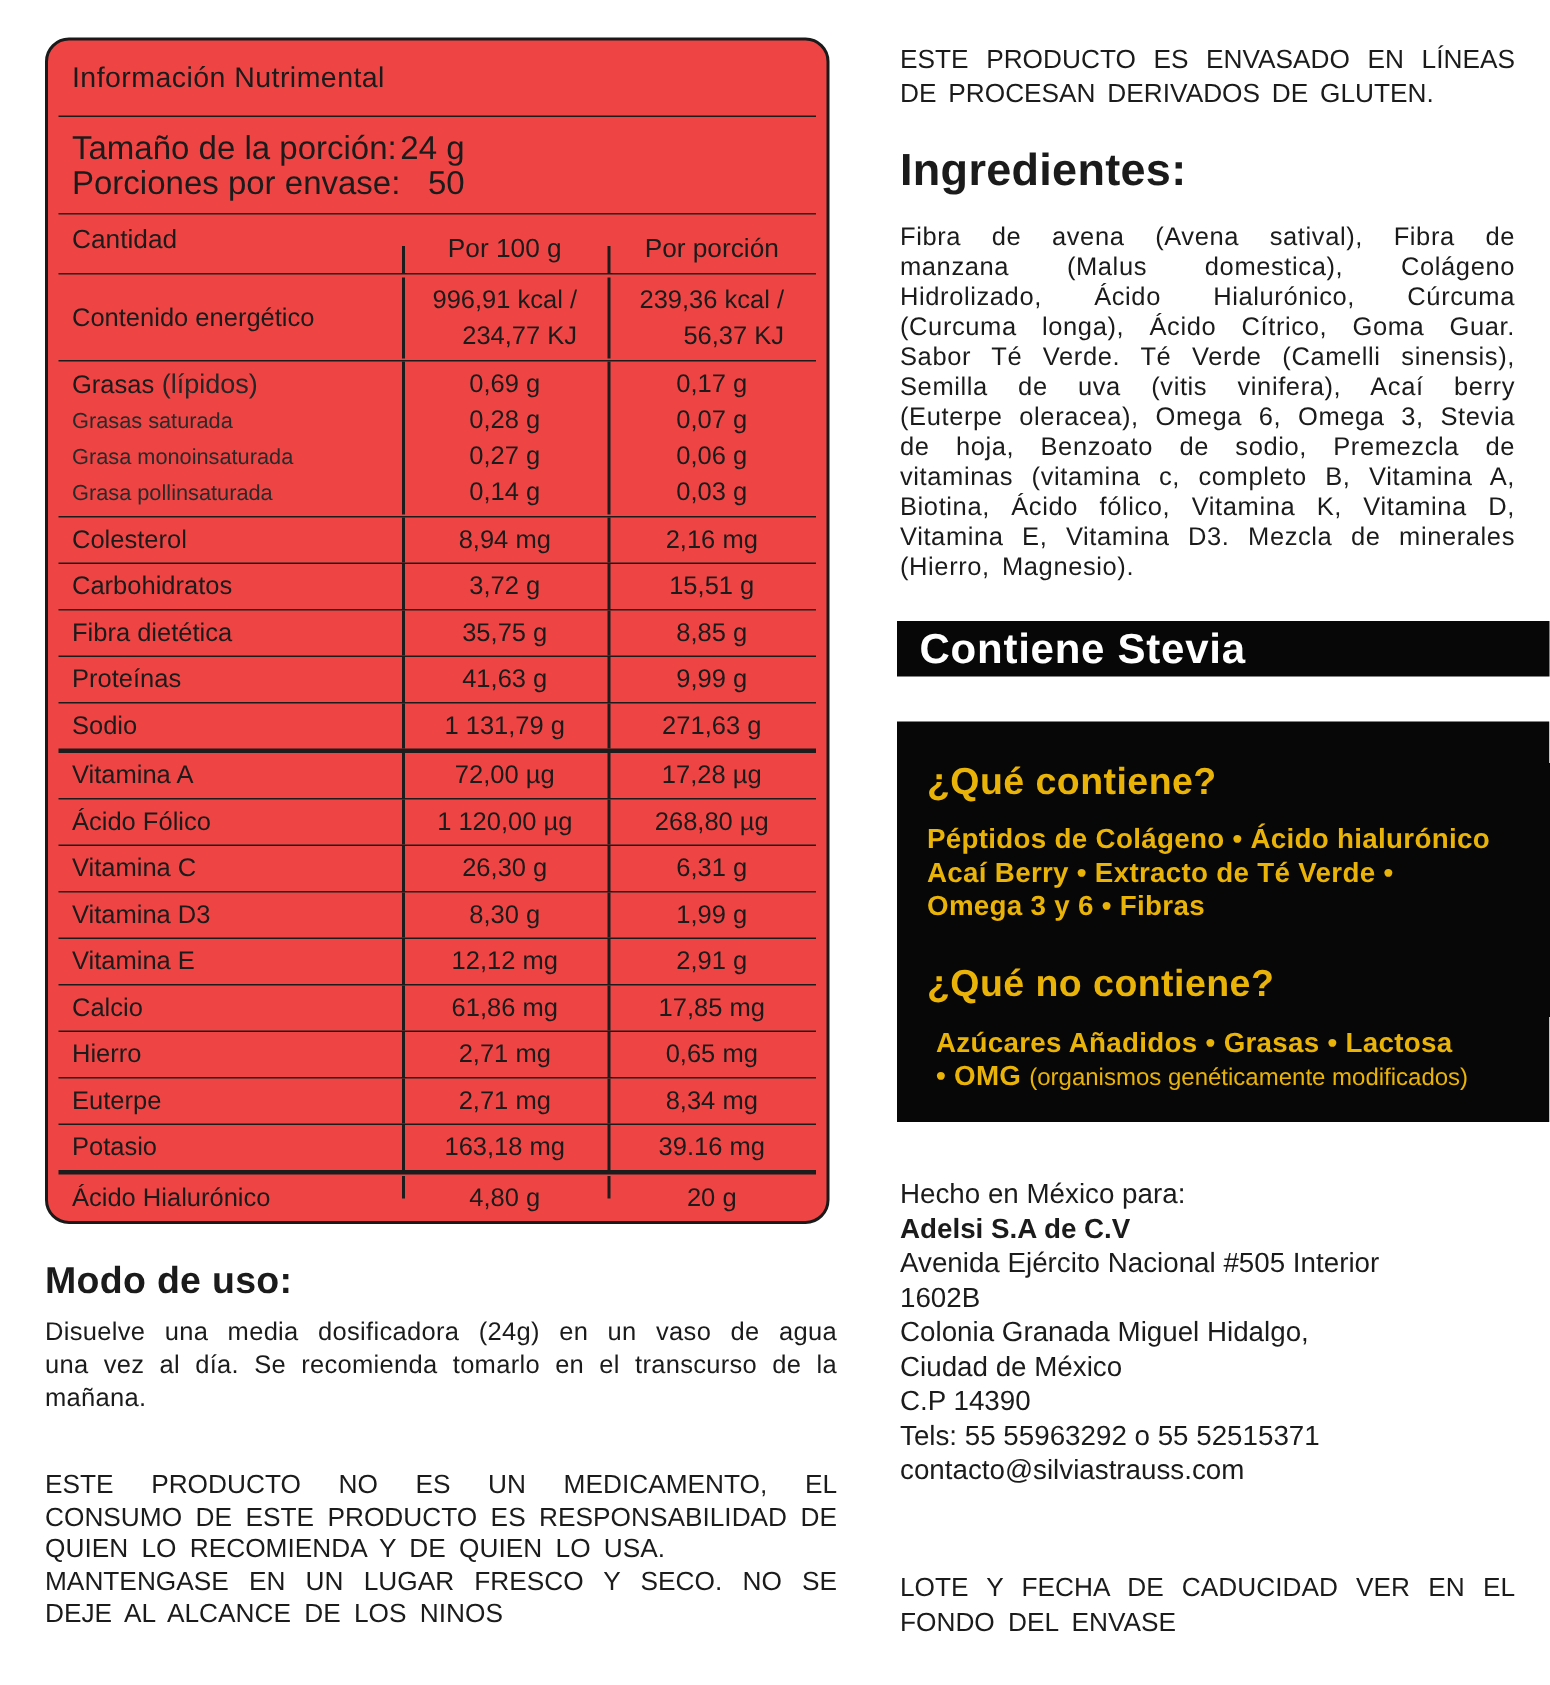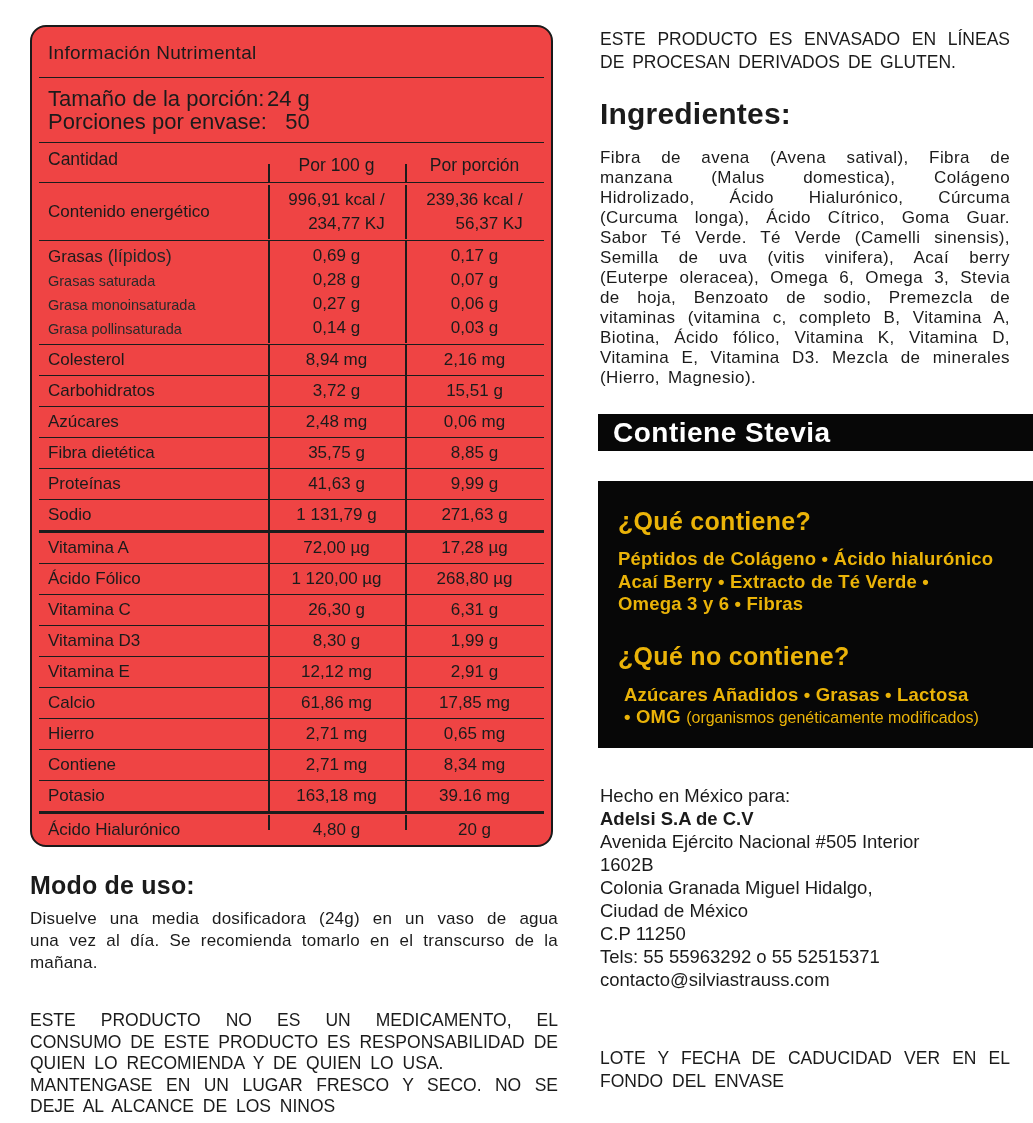--- a/index.html
+++ b/index.html
@@ -137,31 +137,20 @@
             </div>
             <div class="c val v">
               <div>3,72 g</div>
             </div>
             <div class="c val v">
               <div>15,51 g</div>
             </div>
           </div>
           <div class="nt-row">
             <div class="c lbl">
-              <div>Azúcares</div>
-            </div>
-            <div class="c val v">
-              <div>2,48 mg</div>
-            </div>
-            <div class="c val v">
-              <div>0,06 mg</div>
-            </div>
-          </div>
-          <div class="nt-row">
-            <div class="c lbl">
               <div>Fibra dietética</div>
             </div>
             <div class="c val v">
               <div>35,75 g</div>
             </div>
             <div class="c val v">
               <div>8,85 g</div>
             </div>
           </div>
           <div class="nt-row">
@@ -258,21 +247,21 @@
             </div>
             <div class="c val v">
               <div>2,71 mg</div>
             </div>
             <div class="c val v">
               <div>0,65 mg</div>
             </div>
           </div>
           <div class="nt-row">
             <div class="c lbl">
-              <div>Contiene</div>
+              <div>Euterpe</div>
             </div>
             <div class="c val v">
               <div>2,71 mg</div>
             </div>
             <div class="c val v">
               <div>8,34 mg</div>
             </div>
           </div>
           <div class="nt-row">
             <div class="c lbl">
@@ -332,20 +321,20 @@
   </div>
 
   <div class="addr">
     <div>Hecho en México para:</div>
     <div class="company">Adelsi S.A de C.V</div>
     <div id="addr-lines">
         <div>Avenida Ejército Nacional #505 Interior</div>
         <div>1602B</div>
         <div>Colonia Granada Miguel Hidalgo,</div>
         <div>Ciudad de México</div>
-        <div>C.P 11250</div>
+        <div>C.P 14390</div>
         <div>Tels: 55 55963292 o 55 52515371</div>
         <div>contacto@silviastrauss.com</div>
       </div>
   </div>
 
   <div class="lote">LOTE Y FECHA DE CADUCIDAD VER EN EL FONDO DEL ENVASE</div>
 </div>
 
 </body></html>

